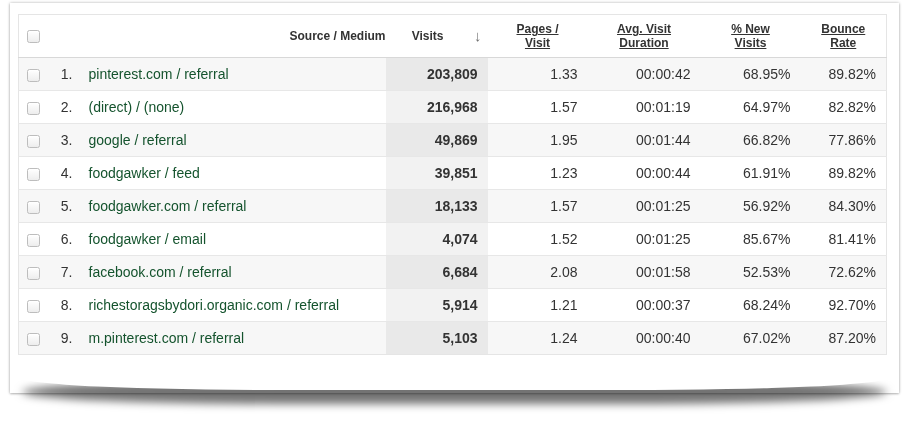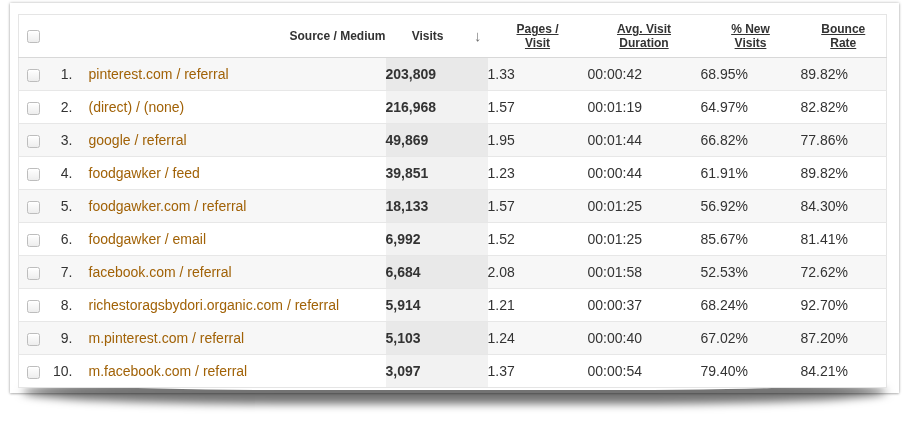--- a/index.html
+++ b/index.html
@@ -78,26 +78,26 @@
 
   td {
     font-size: 14px;
     color: #333;
     padding: 0;
     vertical-align: middle;
   }
   td.cell-check  { text-align: center; }
   td.cell-index  { text-align: right; padding-right: 6px; }
   td.cell-source { padding-left: 10px; overflow: hidden; white-space: nowrap; }
-  td.num         { text-align: left; padding-right: 10px; white-space: nowrap; }
+  td.num         { text-align: right; padding-right: 10px; white-space: nowrap; }
   td.cell-visits { font-weight: bold; }
   tbody tr:nth-child(even) td.cell-visits { background: #f2f2f2; }
   tbody tr:nth-child(odd)  td.cell-visits { background: #e9e9e9; }
 
-  a.src-link { color: #a16207; text-decoration: none; cursor: pointer; }
+  a.src-link { color: #14532d; text-decoration: none; cursor: pointer; }
 
   input[type="checkbox"] {
     -webkit-appearance: none;
     appearance: none;
     width: 13px; height: 13px;
     margin: 0;
     border: 1px solid #bdbdbd;
     border-radius: 2.5px;
     background: linear-gradient(#ffffff, #ededed);
     box-shadow: inset 0 1px 0 rgba(255,255,255,0.9);
@@ -197,21 +197,21 @@
         <td class="num cell-visits">18,133</td>
         <td class="num">1.57</td>
         <td class="num">00:01:25</td>
         <td class="num">56.92%</td>
         <td class="num">84.30%</td>
       </tr>
       <tr>
         <td class="cell-check"><input type="checkbox" style=""></td>
         <td class="cell-index">6.</td>
         <td class="cell-source"><a class="src-link">foodgawker / email</a></td>
-        <td class="num cell-visits">6,992</td>
+        <td class="num cell-visits">4,074</td>
         <td class="num">1.52</td>
         <td class="num">00:01:25</td>
         <td class="num">85.67%</td>
         <td class="num">81.41%</td>
       </tr>
       <tr>
         <td class="cell-check"><input type="checkbox" style=""></td>
         <td class="cell-index">7.</td>
         <td class="cell-source"><a class="src-link">facebook.com / referral</a></td>
         <td class="num cell-visits">6,684</td>
@@ -233,25 +233,15 @@
       <tr>
         <td class="cell-check"><input type="checkbox" style=""></td>
         <td class="cell-index">9.</td>
         <td class="cell-source"><a class="src-link">m.pinterest.com / referral</a></td>
         <td class="num cell-visits">5,103</td>
         <td class="num">1.24</td>
         <td class="num">00:00:40</td>
         <td class="num">67.02%</td>
         <td class="num">87.20%</td>
       </tr>
-      <tr>
-        <td class="cell-check"><input type="checkbox" style=""></td>
-        <td class="cell-index">10.</td>
-        <td class="cell-source"><a class="src-link">m.facebook.com / referral</a></td>
-        <td class="num cell-visits">3,097</td>
-        <td class="num">1.37</td>
-        <td class="num">00:00:54</td>
-        <td class="num">79.40%</td>
-        <td class="num">84.21%</td>
-      </tr>
     </tbody>
   </table>
 </div>
 
 </body></html>

